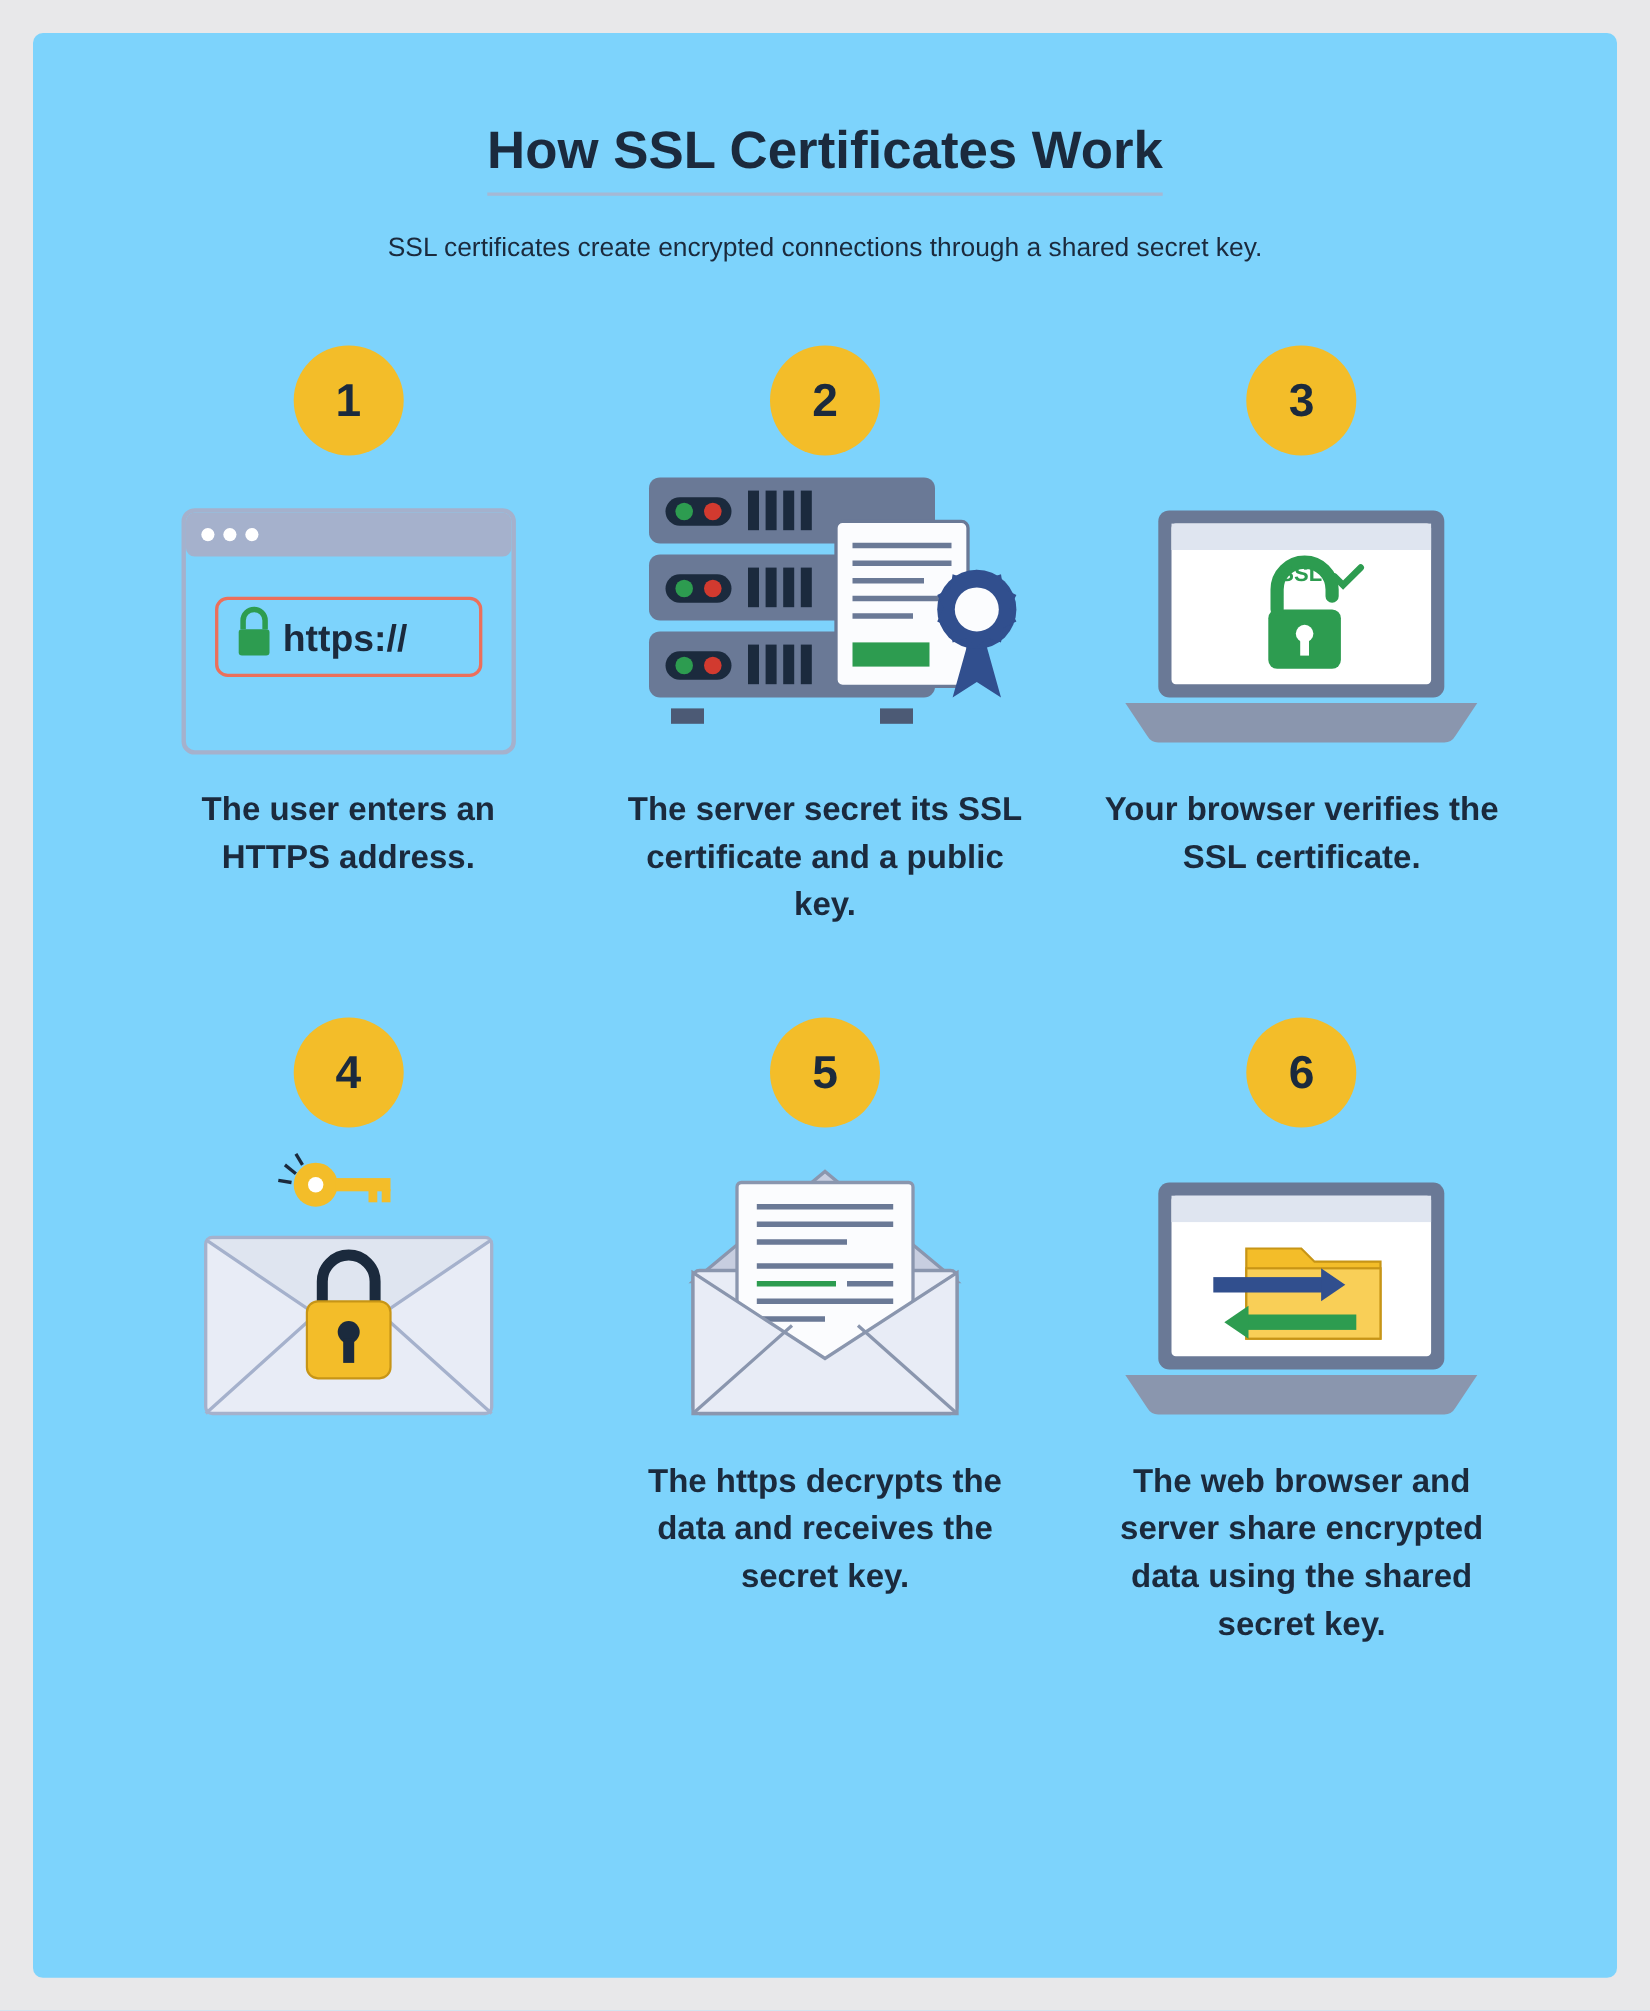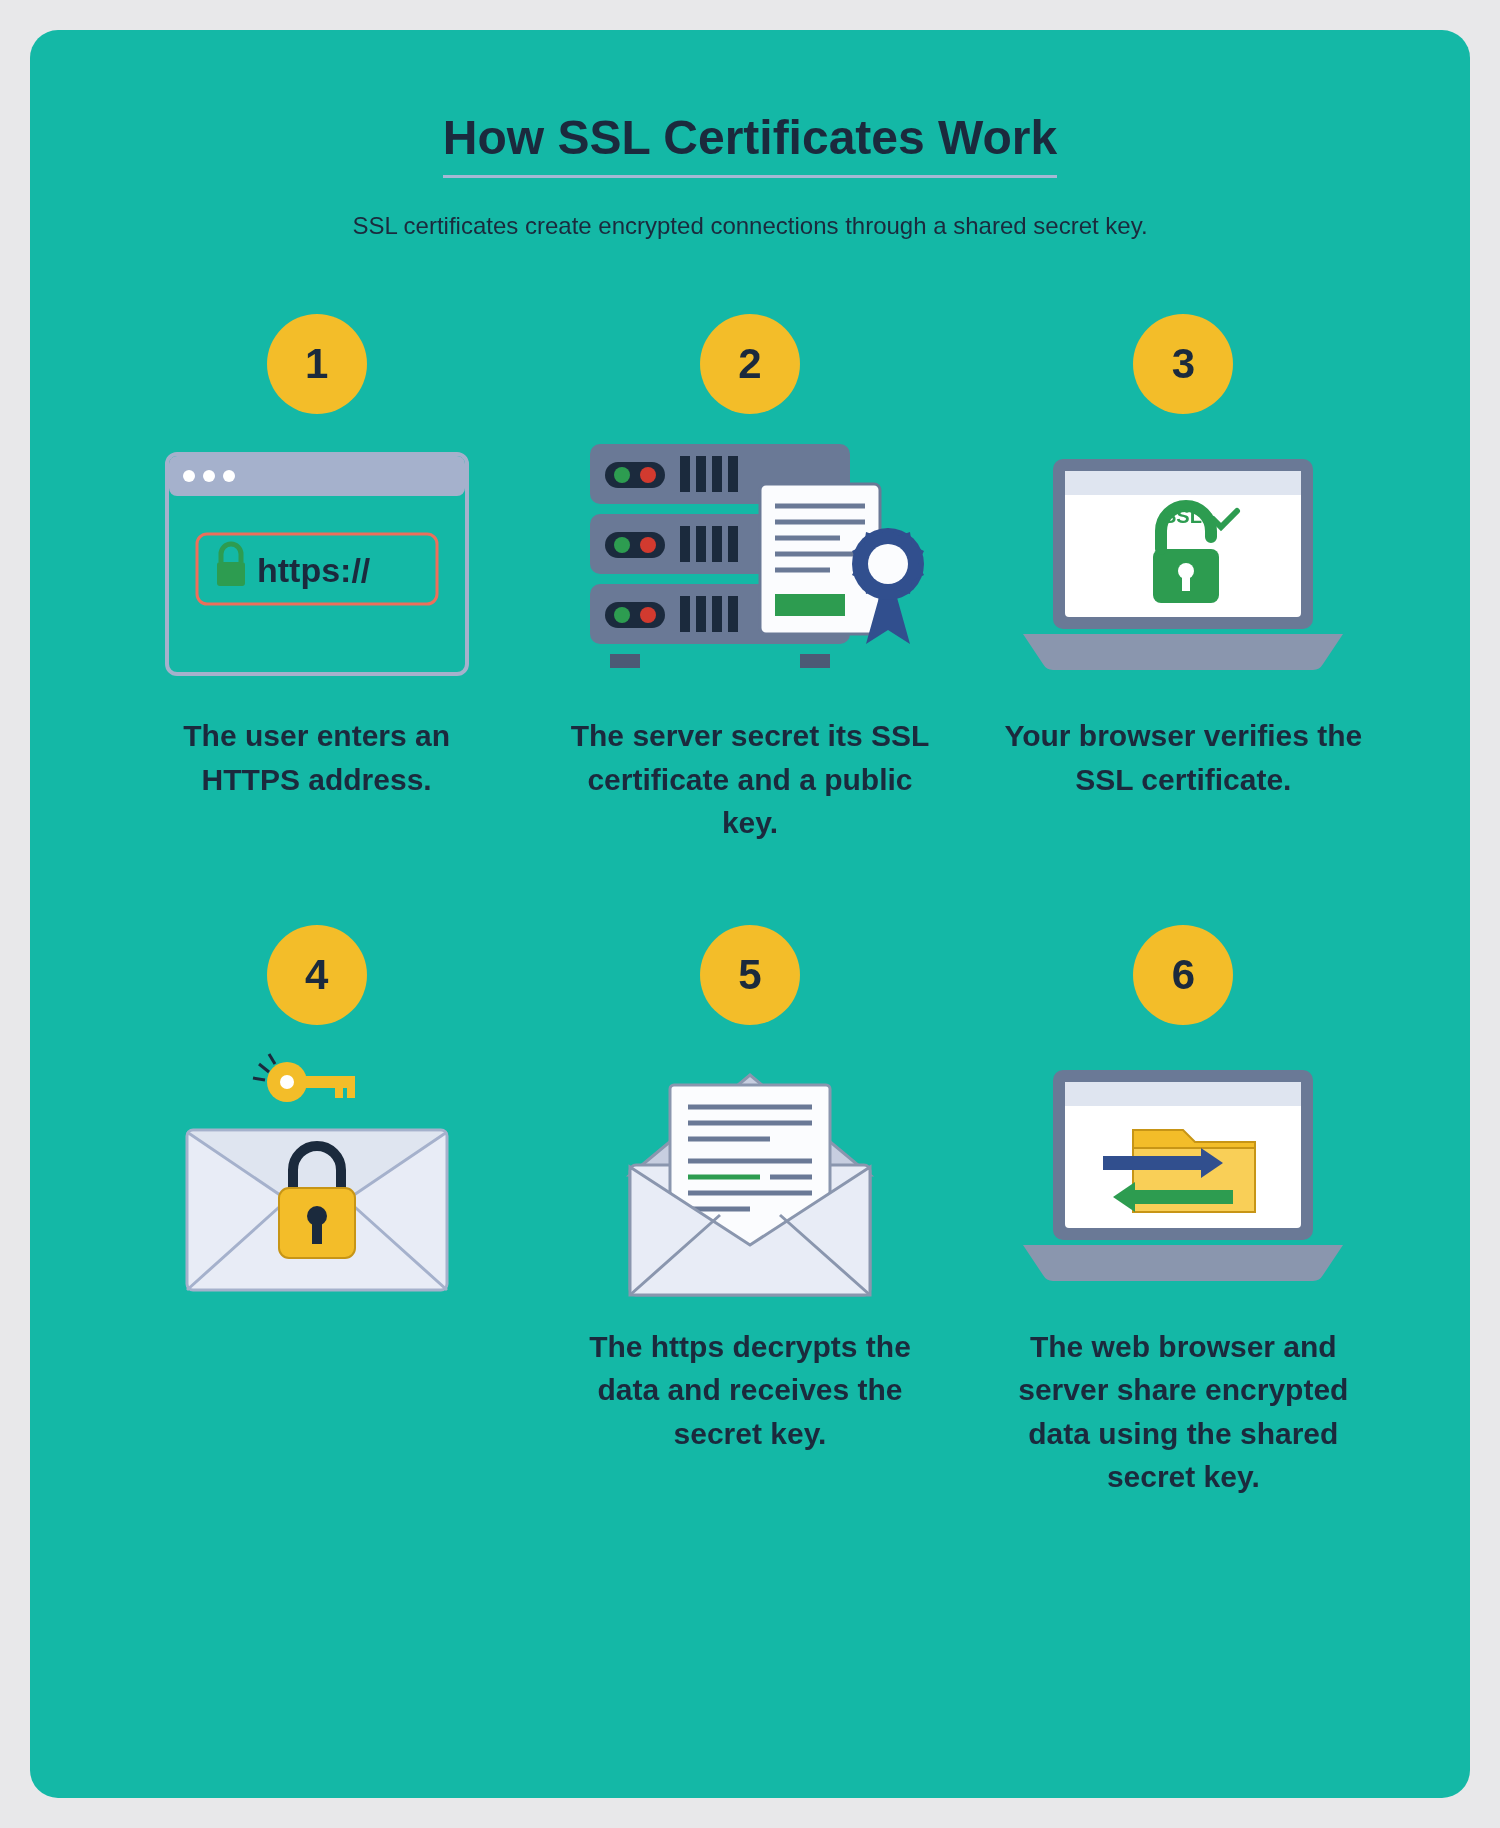--- a/index.html
+++ b/index.html
@@ -3,22 +3,22 @@
   <meta charset="utf-8">
   <style>
     * { margin: 0; padding: 0; box-sizing: border-box; }
     body {
       background: #e8e8ea;
       font-family: 'Segoe UI', 'Helvetica Neue', Arial, sans-serif;
       padding: 30px;
       width: 1500px;
     }
     .card {
-      background: #14b8a6;
-      border-radius: 28px;
+      background: #7dd3fc;
+      border-radius: 9px;
       padding: 80px 90px 110px 90px;
       min-height: 1768px;
     }
     .header {
       text-align: center;
       margin-bottom: 70px;
     }
     .title {
       display: inline-block;
       font-size: 48px;
@@ -56,21 +56,21 @@
       align-items: center;
       justify-content: center;
       font-size: 42px;
       font-weight: 800;
       color: #1b2a3d;
       margin-bottom: 30px;
     }
     .icon-box {
       height: 240px;
       display: flex;
-      align-items: center;
+      align-items: flex-end;
       justify-content: center;
       margin-bottom: 30px;
     }
     .caption {
       font-size: 30px;
       color: #1b2a3d;
       line-height: 1.45;
       max-width: 360px;
       font-weight: bold;
     }

